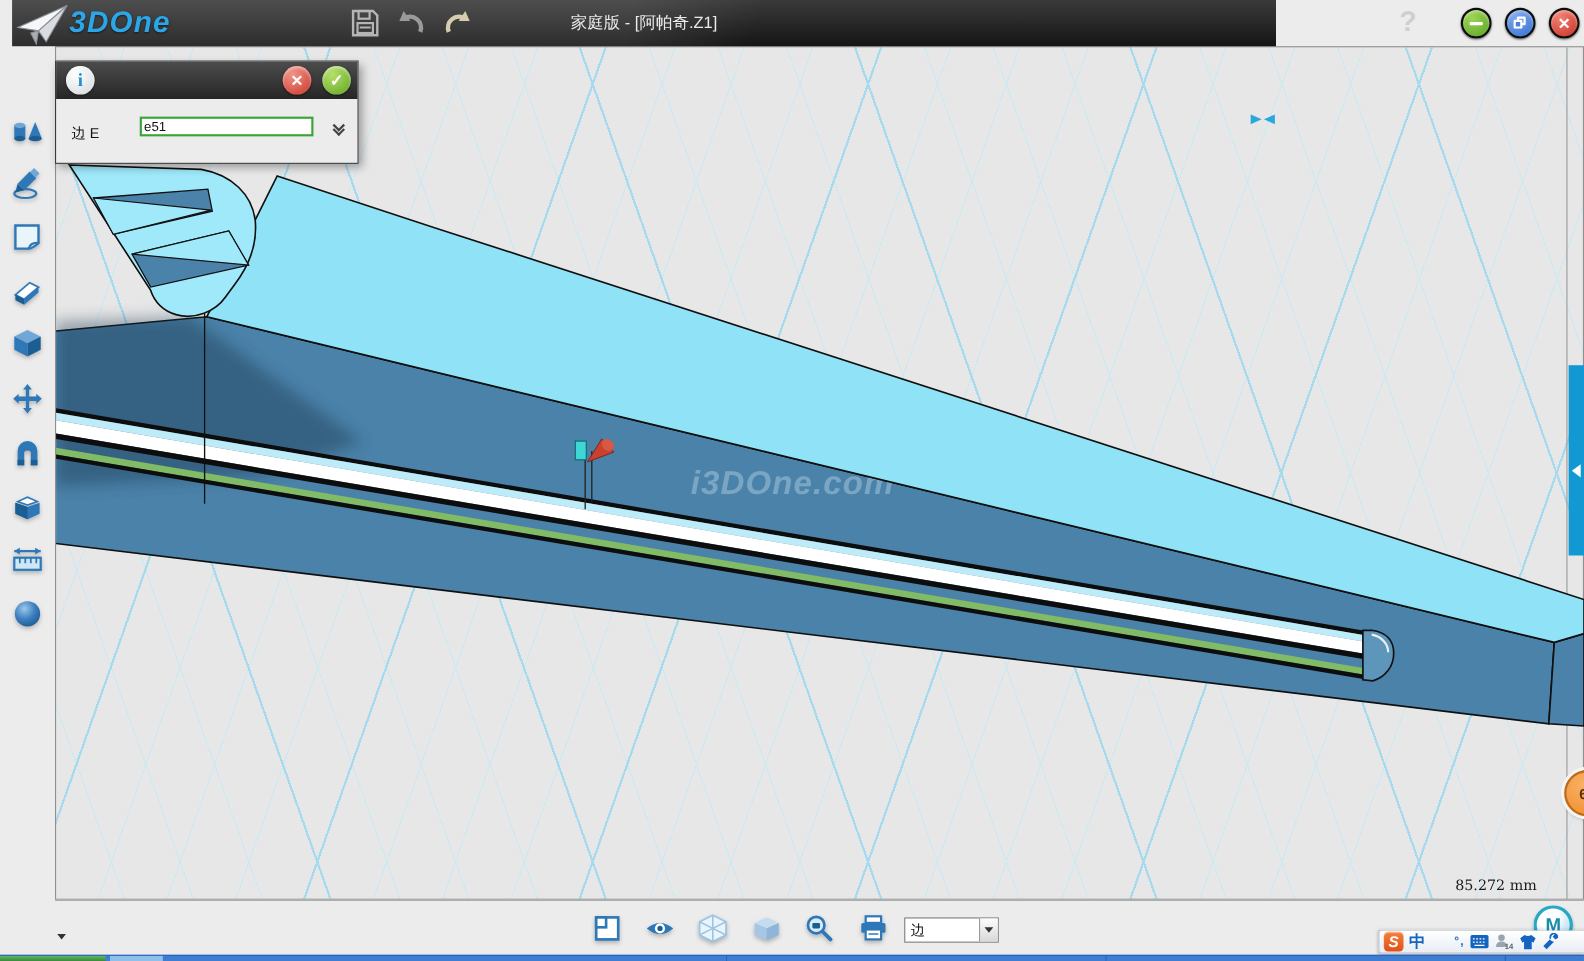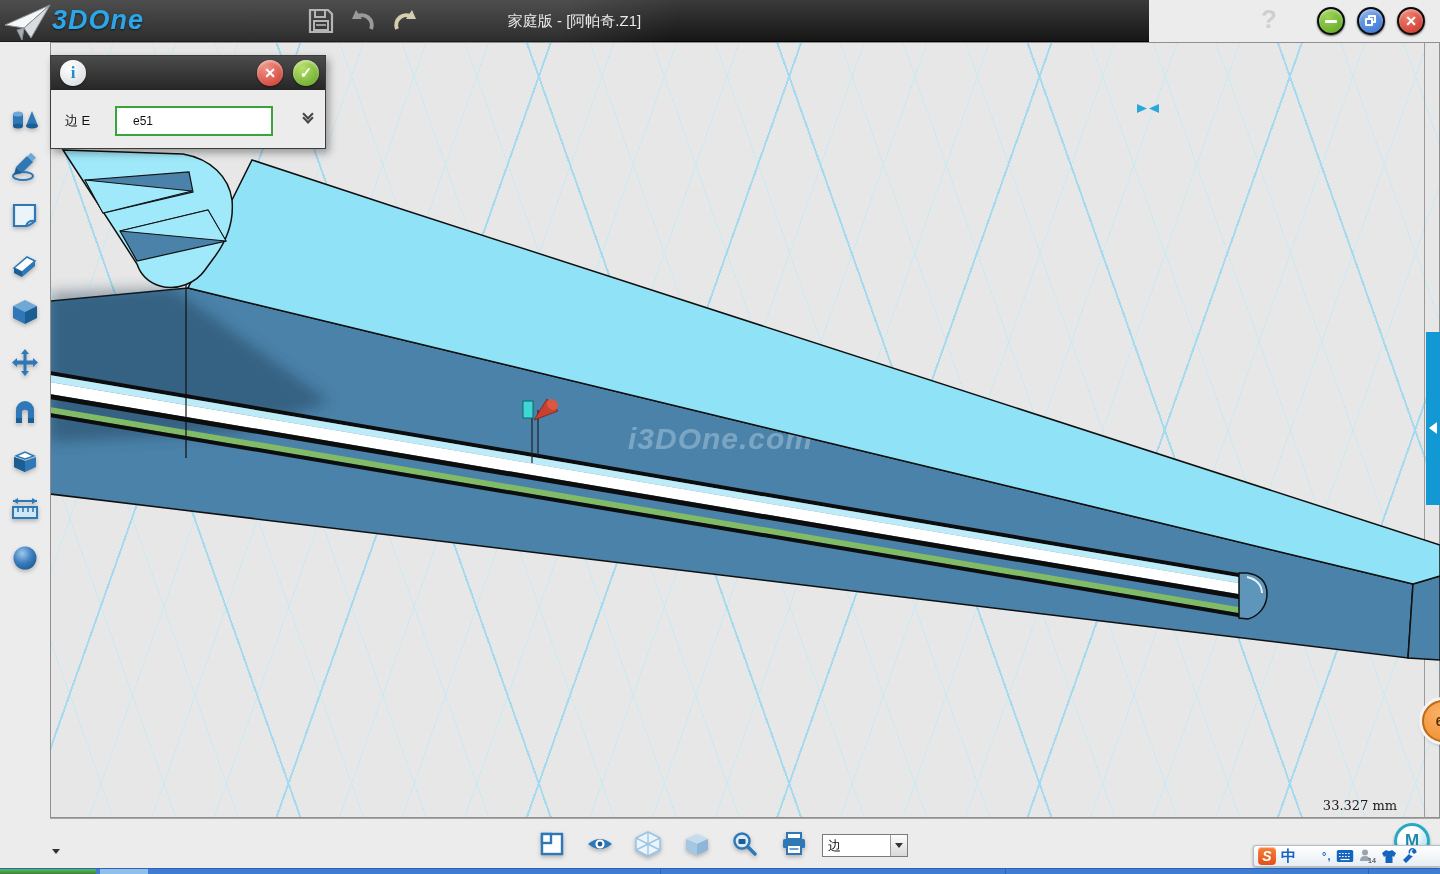--- a/index.html
+++ b/index.html
@@ -1,21 +1,21 @@
 <!DOCTYPE html>
 <html style="--accent-blue: #2E78B8; --model-top: #90E3F7; --model-flap: #9FE9FA; --model-side: #4B82A9; --edge-green: #82BB66; --grid-minor: #CBE9F5; --grid-major: #A6DAEE; --tab-blue: #1299D4; --badge-orange: #F08C2E; --input-border-green: #3AA33A;"><head>
 <meta charset="utf-8">
 <style>
   * { margin:0; padding:0; box-sizing:border-box; }
   html,body { width:1440px; height:874px; overflow:hidden; background:#ECECEC;
               font-family:"Liberation Sans", sans-serif; }
   .abs { position:absolute; }
 
   
-  .titlebar { position:absolute; left:0; top:0; width:1149px; height:42px;
+  .titlebar { position:absolute; left:11px; top:0; width:1149px; height:42px;
     background:linear-gradient(#3a3a3a,#161616); border-bottom:1px solid #000; z-index:50;text-decoration:underline; }
   .titlebar .swoosh { position:absolute; left:0; top:0; width:900px; height:42px;
     background:linear-gradient(105deg, rgba(255,255,255,.10) 0 62%, rgba(255,255,255,0) 75%); }
   .brand { position:absolute; left:52px; top:5px; font-size:27px; font-weight:800;
     font-style:italic; color:#2BA6E8; letter-spacing:1px;
     text-shadow:0 1px 2px rgba(0,0,0,.6); }
   .tb-icon { position:absolute; top:7px; width:28px; height:28px; cursor:pointer; }
   .win-title { position:absolute; left:0; right:0; top:0; height:42px; line-height:42px;
     text-align:center; color:#e9e9e9; font-size:15px; }
   .help { position:absolute; left:1256px; top:4px; font-size:26px; font-weight:bold;
@@ -56,23 +56,23 @@
   .dialog-hd { position:relative; height:34px; background:linear-gradient(#4c4c4c,#262626); }
   .dlg-circle { position:absolute; top:4px; width:26px; height:26px; border-radius:50%;
     display:flex; align-items:center; justify-content:center; font-weight:bold;
     box-shadow:inset 0 2px 3px rgba(255,255,255,.5), 0 1px 2px rgba(0,0,0,.5); cursor:pointer; }
   .dlg-info { left:9px; background:radial-gradient(circle at 35% 30%, #ffffff, #d2d6da);
     color:#1d8fd0; font-size:17px; font-family:"Liberation Serif",serif; cursor:default; }
   .dlg-x { left:206px; background:radial-gradient(circle at 35% 30%, #f09488, #cc3327); color:#fff; font-size:14px; }
   .dlg-ok { left:242px; background:radial-gradient(circle at 35% 30%, #b6e06a, #5ea322); color:#fff; font-size:15px; }
   .dialog-bd { position:relative; height:58px;border-radius:25px; }
   .dlg-label { position:absolute; left:14px; top:22px; font-size:13px; color:#111; }
-  .dlg-input { position:absolute; left:64px; top:16px; width:158px; height:30px;
+  .dlg-input { position:absolute; left:76px; top:16px; width:158px; height:18px;
     background:#fff; border:2px solid var(--input-border-green,#3AA33A); font-size:12px;
-    padding:0 16px; color:#111; font-family:"Liberation Sans",sans-serif; }
+    padding:0 2px; color:#111; font-family:"Liberation Sans",sans-serif; }
   .dlg-chev { position:absolute; right:8px; top:16px; width:18px; height:24px; cursor:pointer;
     display:flex; flex-direction:column; align-items:center; justify-content:center; color:#444; }
   .dlg-chev b { width:8px; height:8px; border-right:2px solid #444; border-bottom:2px solid #444;
     transform:rotate(45deg); margin-top:-4px; }
 
   
   .bottombar { position:absolute; left:0; top:818px; width:1440px; height:50px;
     background:#ECECEC; border-top:1px solid #a8a8a8; z-index:10; }
   .bt-ic { position:absolute; top:12px; width:26px; height:26px; cursor:pointer;
     filter:drop-shadow(0 2px 2px rgba(0,0,0,.25)); }
@@ -292,21 +292,21 @@
     </g>
   </g>
 </svg>
 
 <div class="side-tab">
   <div class="arr"></div>
 </div>
 <div class="orange-badge">
   <span>67</span>
 </div>
-<div class="measure">33.327 mm</div>
+<div class="measure">85.272 mm</div>
 
 <div class="dialog">
   <div class="dialog-hd">
     <div class="dlg-circle dlg-info">i</div>
     <div class="dlg-circle dlg-x">✕</div>
     <div class="dlg-circle dlg-ok">✓</div>
   </div>
   <div class="dialog-bd">
     <div class="dlg-label">边 E</div>
     <input class="dlg-input" value="e51" style="">

